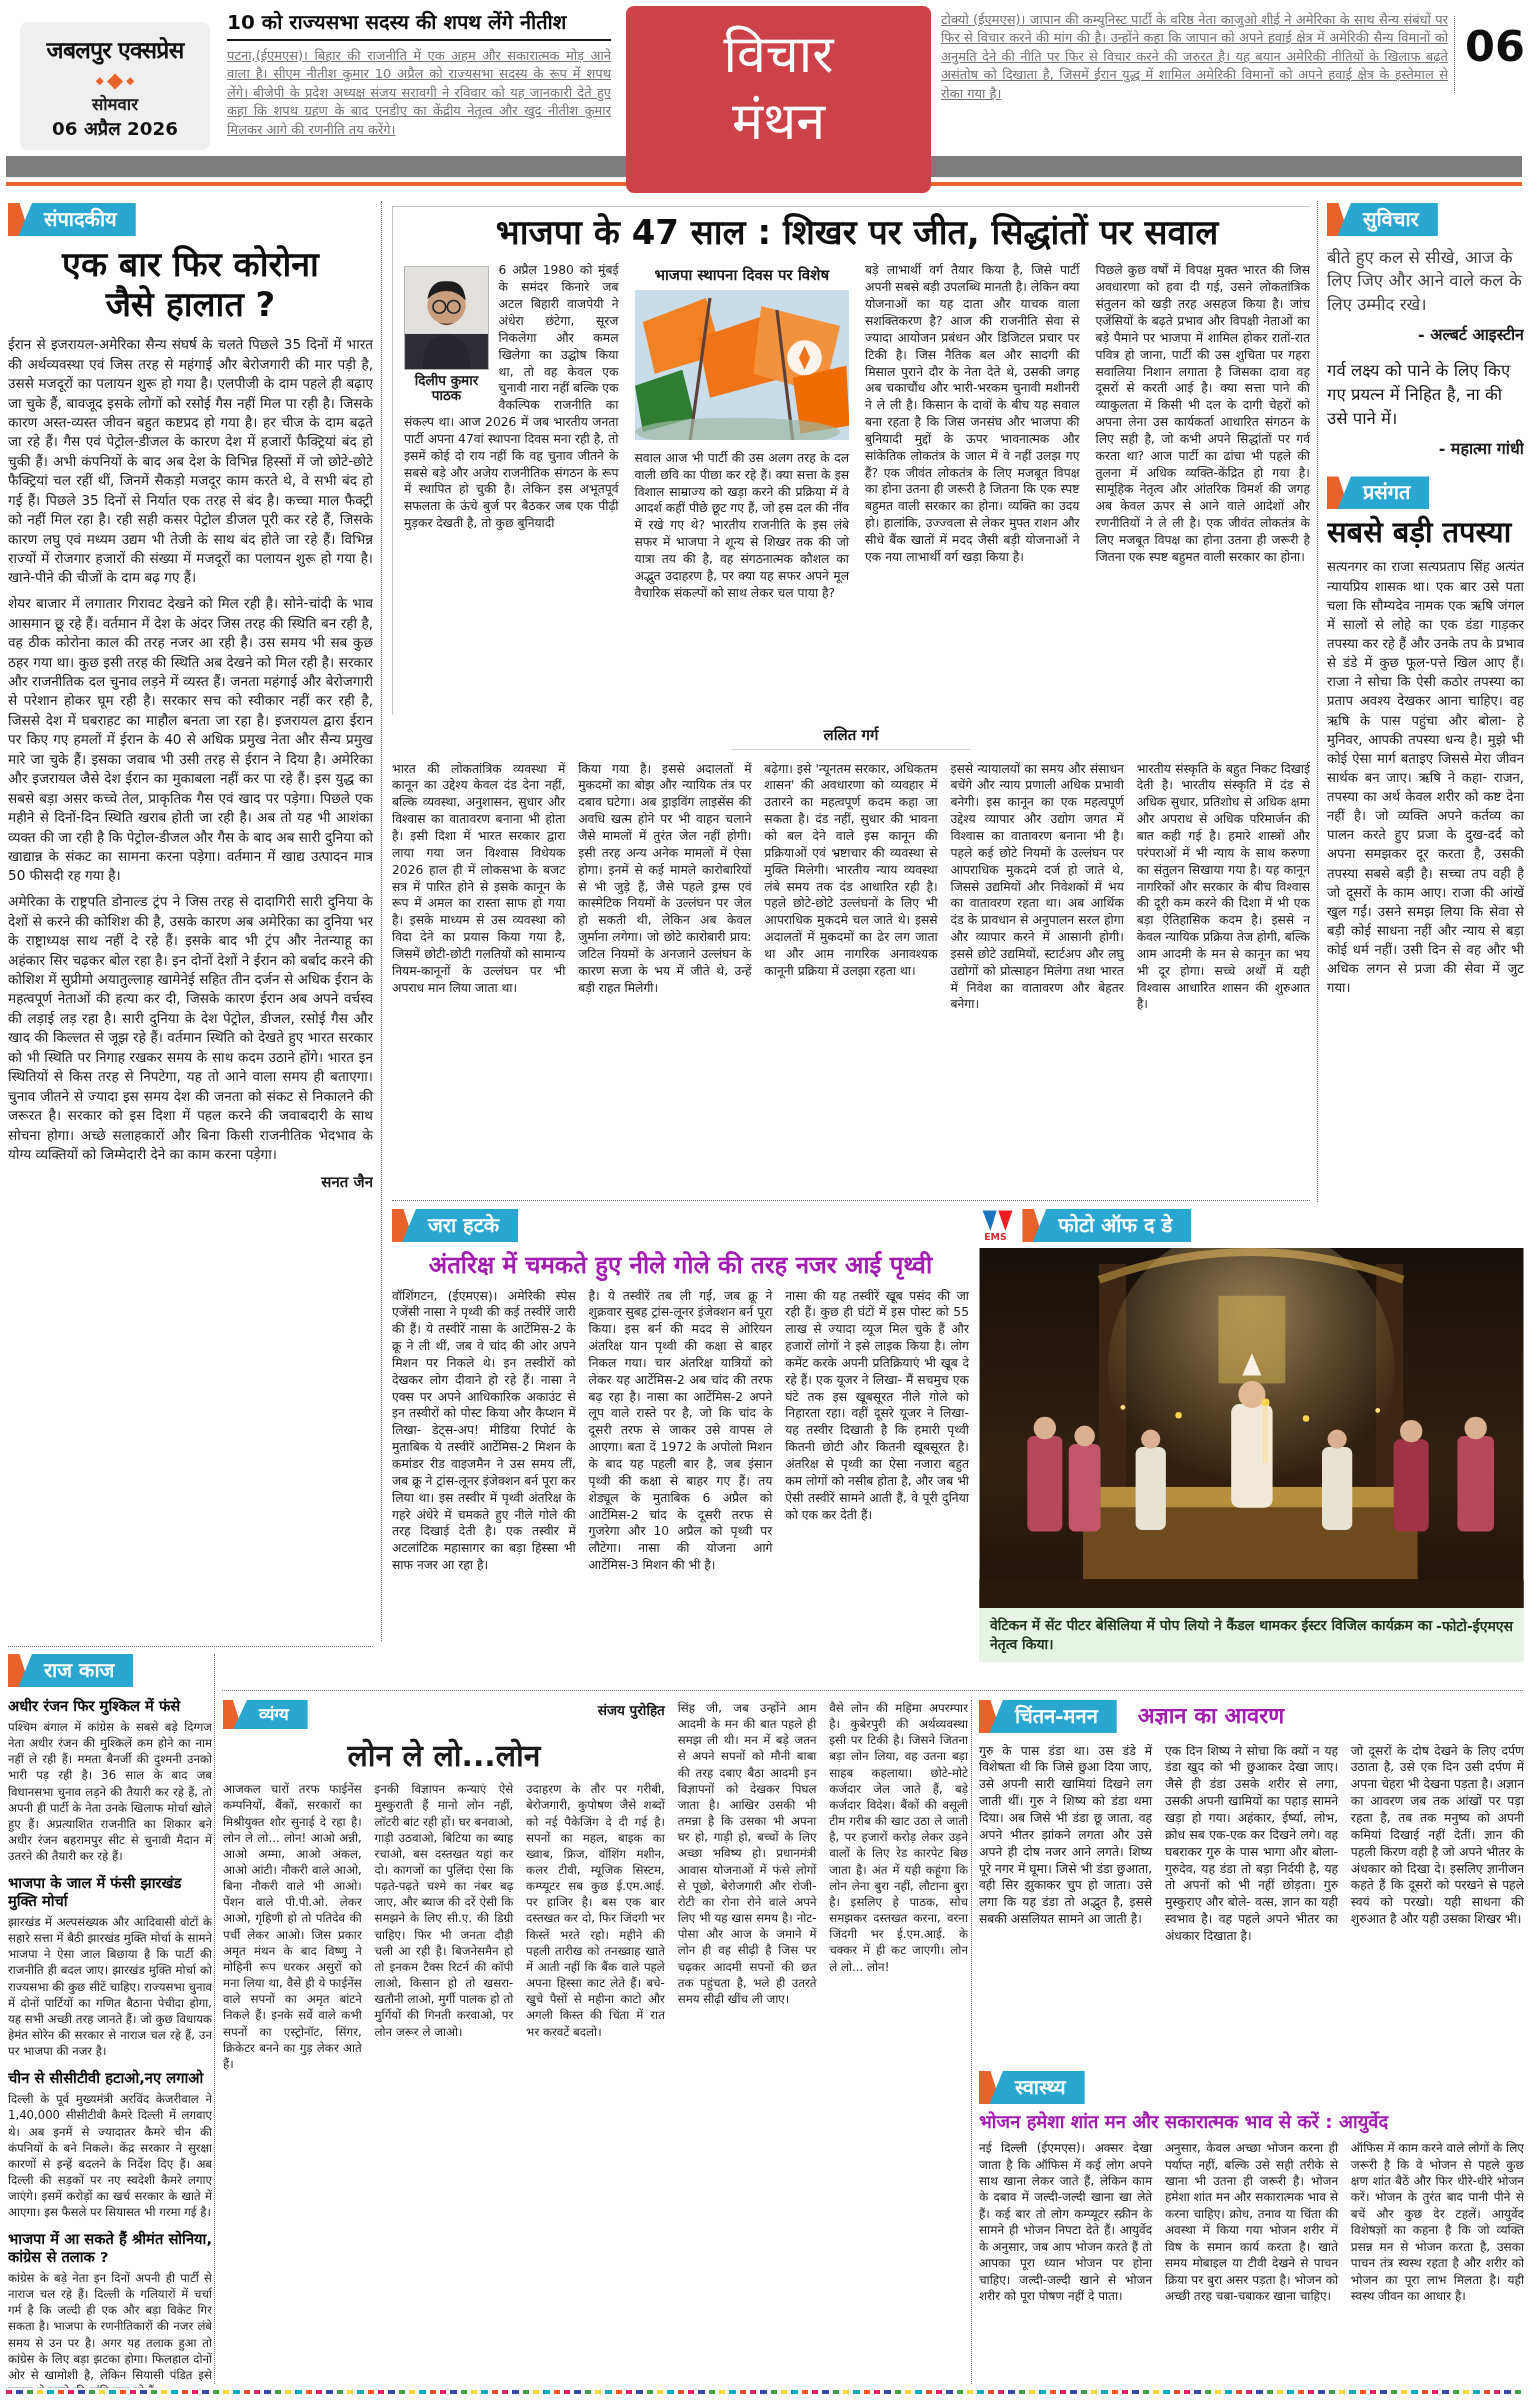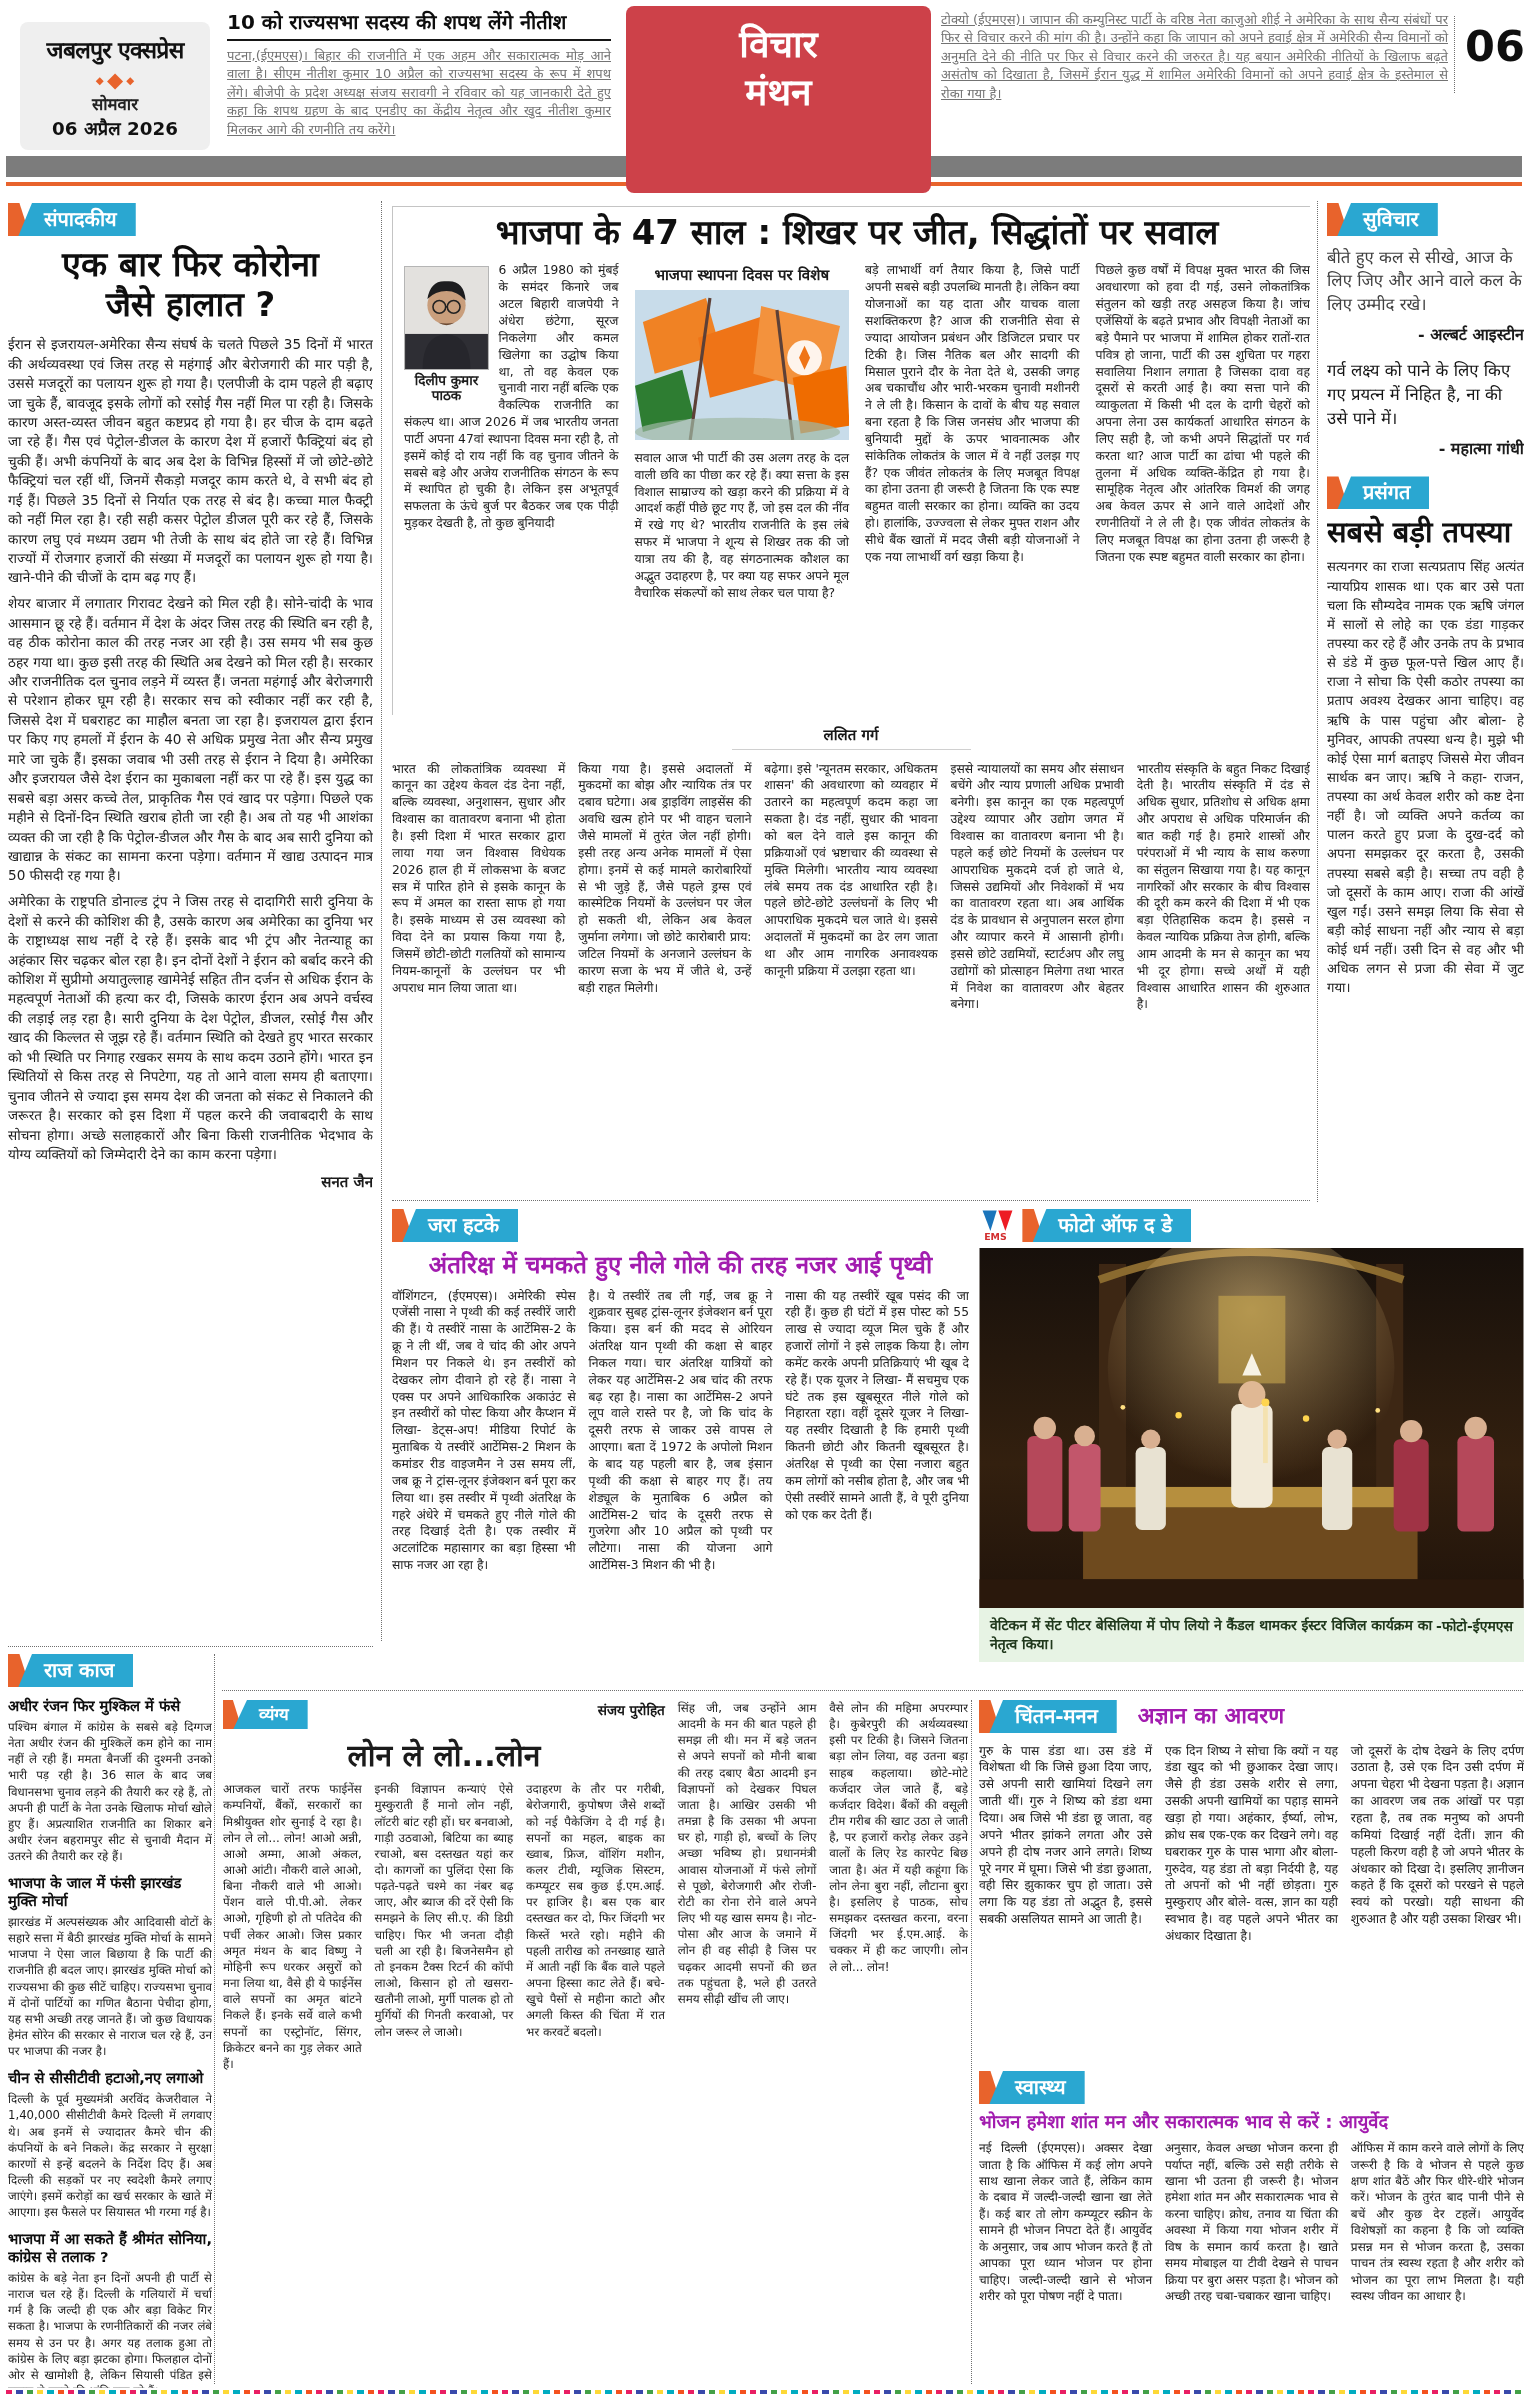--- a/index.html
+++ b/index.html
@@ -14,21 +14,21 @@
   .diamonds .sm{font-size:10.4px;vertical-align:middle;}
   .diamonds .lg{font-size:21px;vertical-align:middle;margin:0 3.2px;}
   .masthead .day{font-size:16.7px;font-weight:bold;color:#222;}
   .masthead .date{font-size:18.3px;font-weight:bold;color:#111;}
   .brief{box-sizing:border-box;}
   .brief .bh{font-size:20px;font-weight:bold;color:#0d0d0d;border-bottom:2.4px solid #161616;
              padding-bottom:5.6px;margin-bottom:6.4px;line-height:1.1;}
   .brief .bb{font-size:13px;line-height:1.42;text-align:justify;color:#737373;text-decoration:underline;}
   .brand{left:626px;top:6.4px;width:305px;height:187px;background:#cd4149;border-radius:8px;
          color:#fff;text-align:center;z-index:5;}
-  .brand .bl{font-size:37px;font-weight:bold;line-height:1.3;}
+  .brand .bl{font-size:52px;font-weight:normal;line-height:1.3;}
   .brand .bl:first-child{margin-top:14.4px;}
   .pagenum{left:1465px;top:21px;font-size:43px;font-weight:bold;color:#0f0f0f;}
   .graybar{left:6.4px;top:156px;width:1516px;height:21px;background:#7c7c7c;}
   .orangerule{left:6.4px;top:182px;width:1516px;height:4px;background:#e8632c;}
   
   .seclabel{position:relative;display:inline-block;height:33px;white-space:nowrap;}
   .seclabel .wedge{position:absolute;left:0;top:0;width:22px;height:33px;background:#e8632c;
                    clip-path:polygon(0 0,52% 0,100% 100%,0 100%);}
   .seclabel .sbox{display:inline-block;margin-left:10.4px;background:#2aa7d1;color:#fff;font-weight:bold;
                   font-size:20px;line-height:33px;padding:0 19px 0 25.5px;

